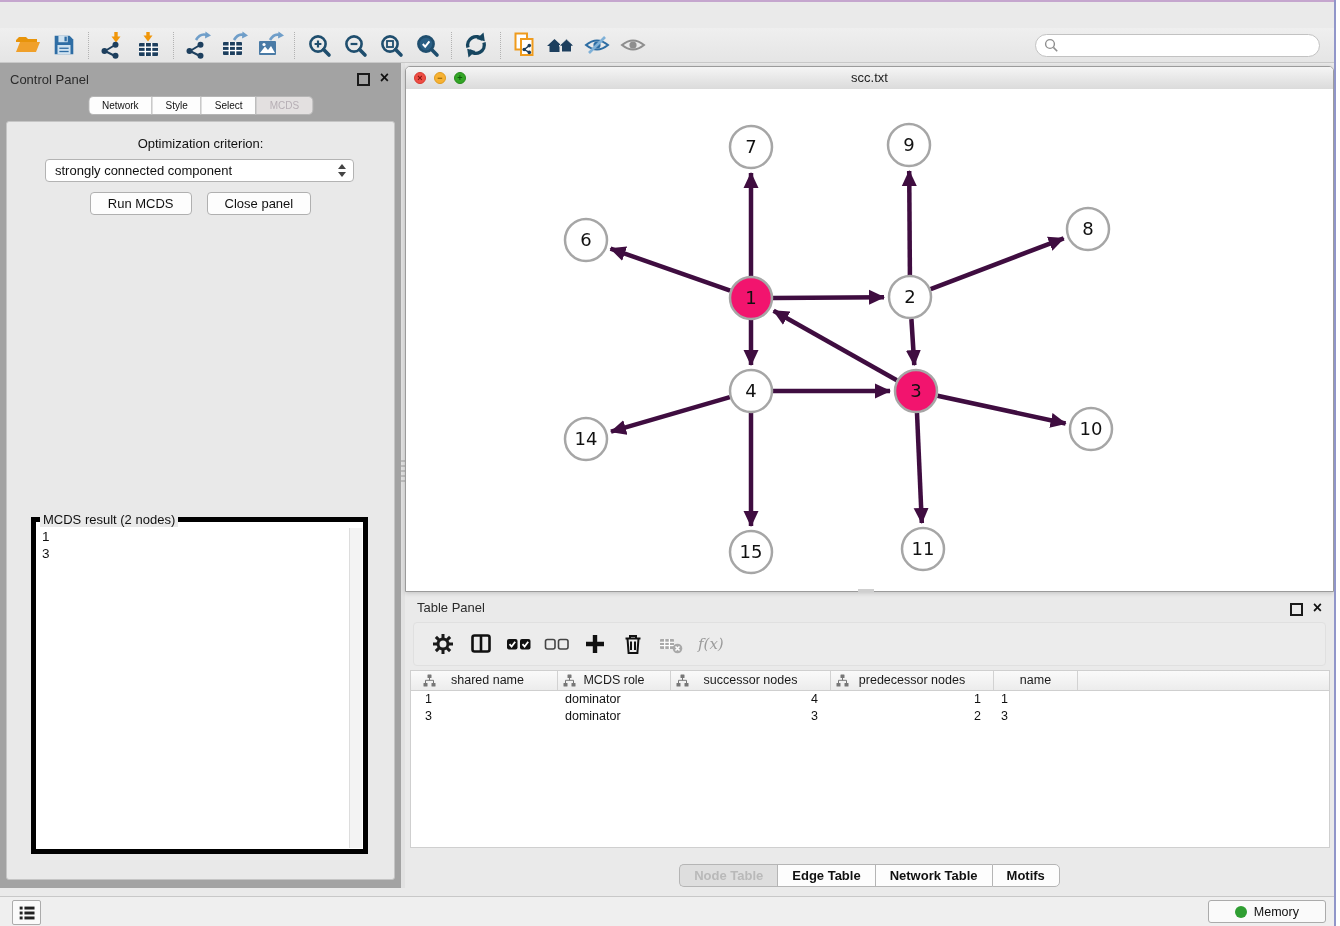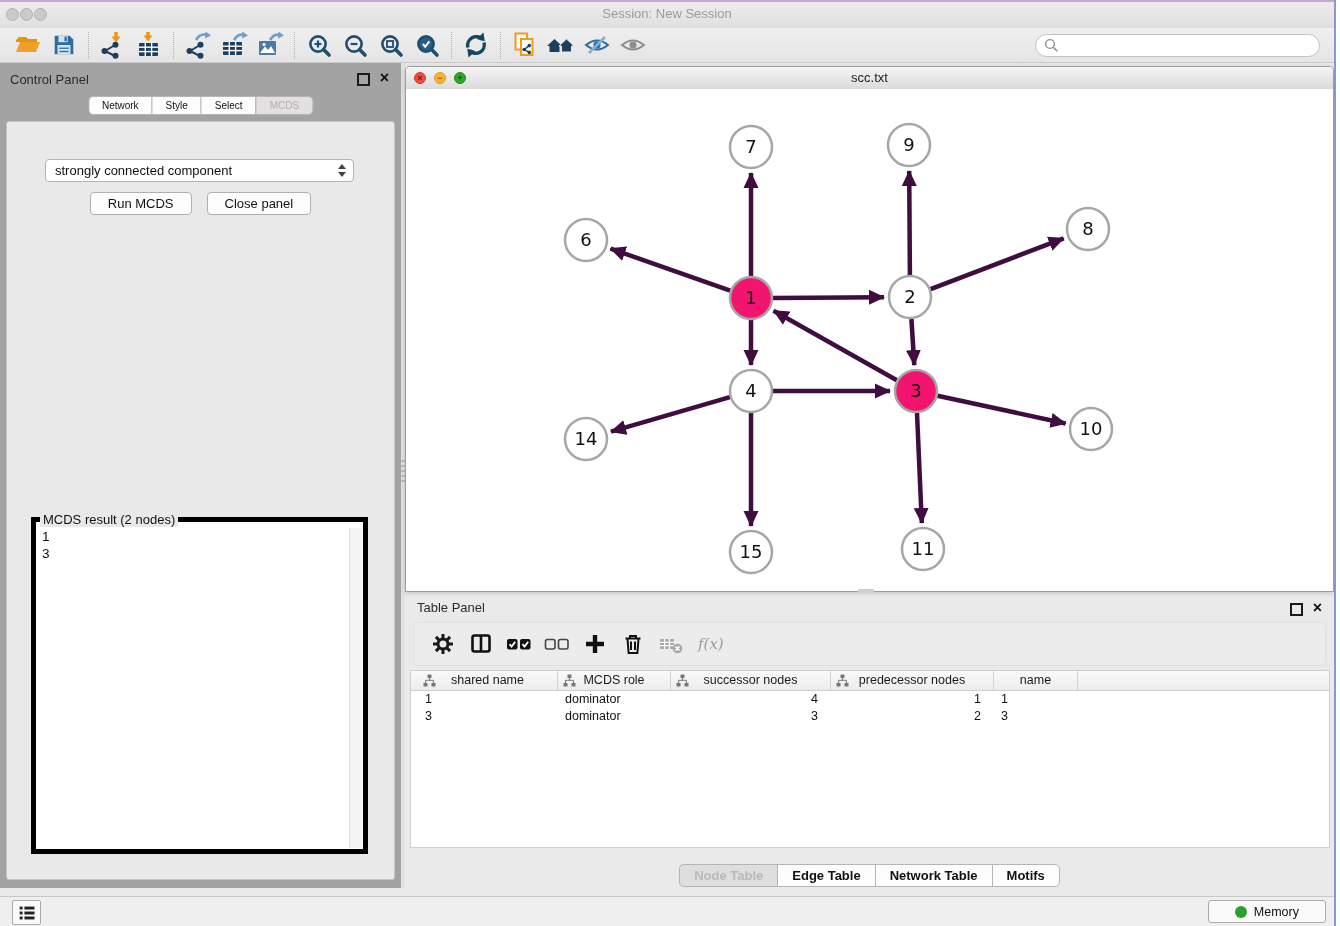--- a/index.html
+++ b/index.html
@@ -118,26 +118,20 @@
   .memory-btn{position:absolute;right:8px;top:3px;height:23px;padding:0 26px;background:#fafafa;
               border:1px solid #ababab;border-radius:3px;display:flex;align-items:center;gap:7px;
               font-size:12.5px;color:#111;box-sizing:border-box;}
   .mem-dot{width:12px;height:12px;border-radius:50%;}
 </style>
 </head>
 <body>
 
 <div class="app">
 
-  <div class="titlebar">
-    <span class="traffic" style="left:6px"></span>
-    <span class="traffic" style="left:20px"></span>
-    <span class="traffic" style="left:34px"></span>
-    <div class="window-title">Session: New Session</div>
-  </div>
 
   <div class="toolbar">
     <span class="tb-btn">
         <svg width="28" height="28" viewBox="0 0 28 28">
           <path d="M2 9 L5 6 H12 L14 8 H23 V11 H2 Z" fill="#e8940a"></path>
           <path d="M2 21 L6 11 H26 L22 21 Z" fill="#f0a02a"></path>
         </svg>
       </span>
     <span class="tb-btn">
         <svg width="26" height="26" viewBox="0 0 28 28">
@@ -297,20 +291,21 @@
     <div class="cp-header">Control Panel</div>
     <span class="win-float cp-float"></span>
     <span class="win-close cp-close">×</span>
     <div class="cp-tabs" id="cp-tabs">
         <div class="seg-tab">Network</div>
         <div class="seg-tab">Style</div>
         <div class="seg-tab">Select</div>
         <div class="seg-tab active">MCDS</div>
       </div>
     <div class="cp-box">
+      <div class="opt-label">Optimization criterion:</div>
       <div class="dropdown">
         <span>strongly connected component</span>
         <span class="dd-stepper">
             <i class="dd-up"></i>
             <i class="dd-down"></i>
           </span>
       </div>
       <div class="cp-buttons">
         <button class="mac-btn">Run MCDS</button>
         <button class="mac-btn">Close panel</button>

